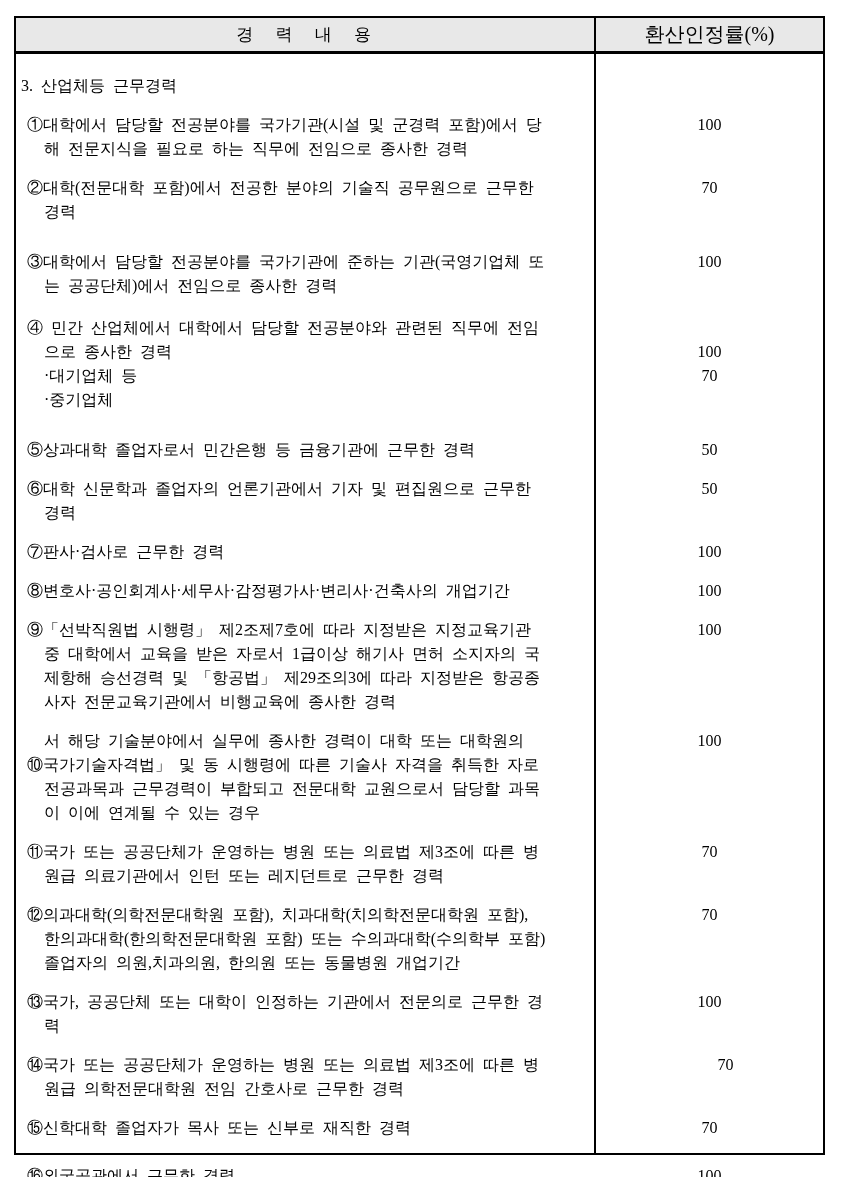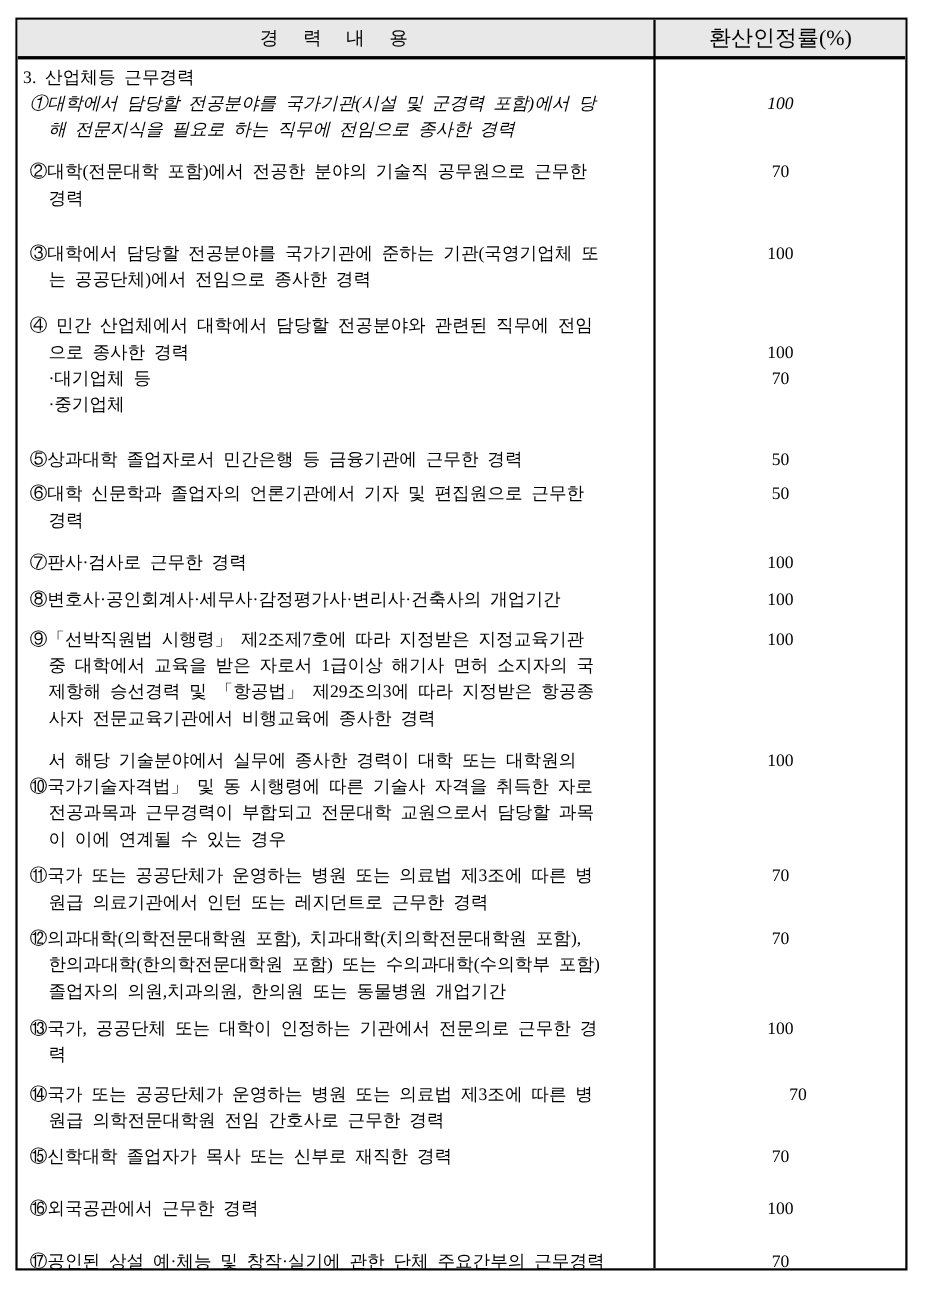--- a/index.html
+++ b/index.html
@@ -55,20 +55,21 @@
     align-items: center;
     justify-content: center;
     font-size: 20px;
     border-radius: 15px;
   }
   .tbody {
     padding-top: 5px;
   }
   .row {
     display: flex;
+    margin-top: 15px;
   }
   .cell-left {
     width: 580px;
     padding-left: 4px;
     box-sizing: border-box;
     overflow: hidden;
   }
   .cell-right {
     flex: 1;
     text-align: center;
@@ -81,21 +82,21 @@
     padding-left: 7px;
   }
   .row.section .line { padding-left: 1px; }
   .line.cont { padding-left: 24px; }
   .rate-line {
     line-height: 24px;
     font-size: 16px;
     min-height: 24px;
   }
   
-  .tbody .row:nth-child(2)  { margin-bottom: 14px; font-style: italic; }
+  .tbody .row:nth-child(2)  { margin-bottom: 14px; }
   .tbody .row:nth-child(3)  { margin-bottom: 26px; }
   .tbody .row:nth-child(4)  { margin-bottom: 18px; }
   .tbody .row:nth-child(5)  { margin-bottom: 26px; }
   .tbody .row:nth-child(6)  { margin-bottom: 7px;  }
   .tbody .row:nth-child(7)  { margin-bottom: 14px; }
   .tbody .row:nth-child(8)  { margin-bottom: 10px; }
   .tbody .row:nth-child(9)  { margin-bottom: 12px; }
   .tbody .row:nth-child(10) { margin-bottom: 14px; }
   .tbody .row:nth-child(11) { margin-bottom: 9px;  }
   .tbody .row:nth-child(12) { margin-bottom: 9px;  }

